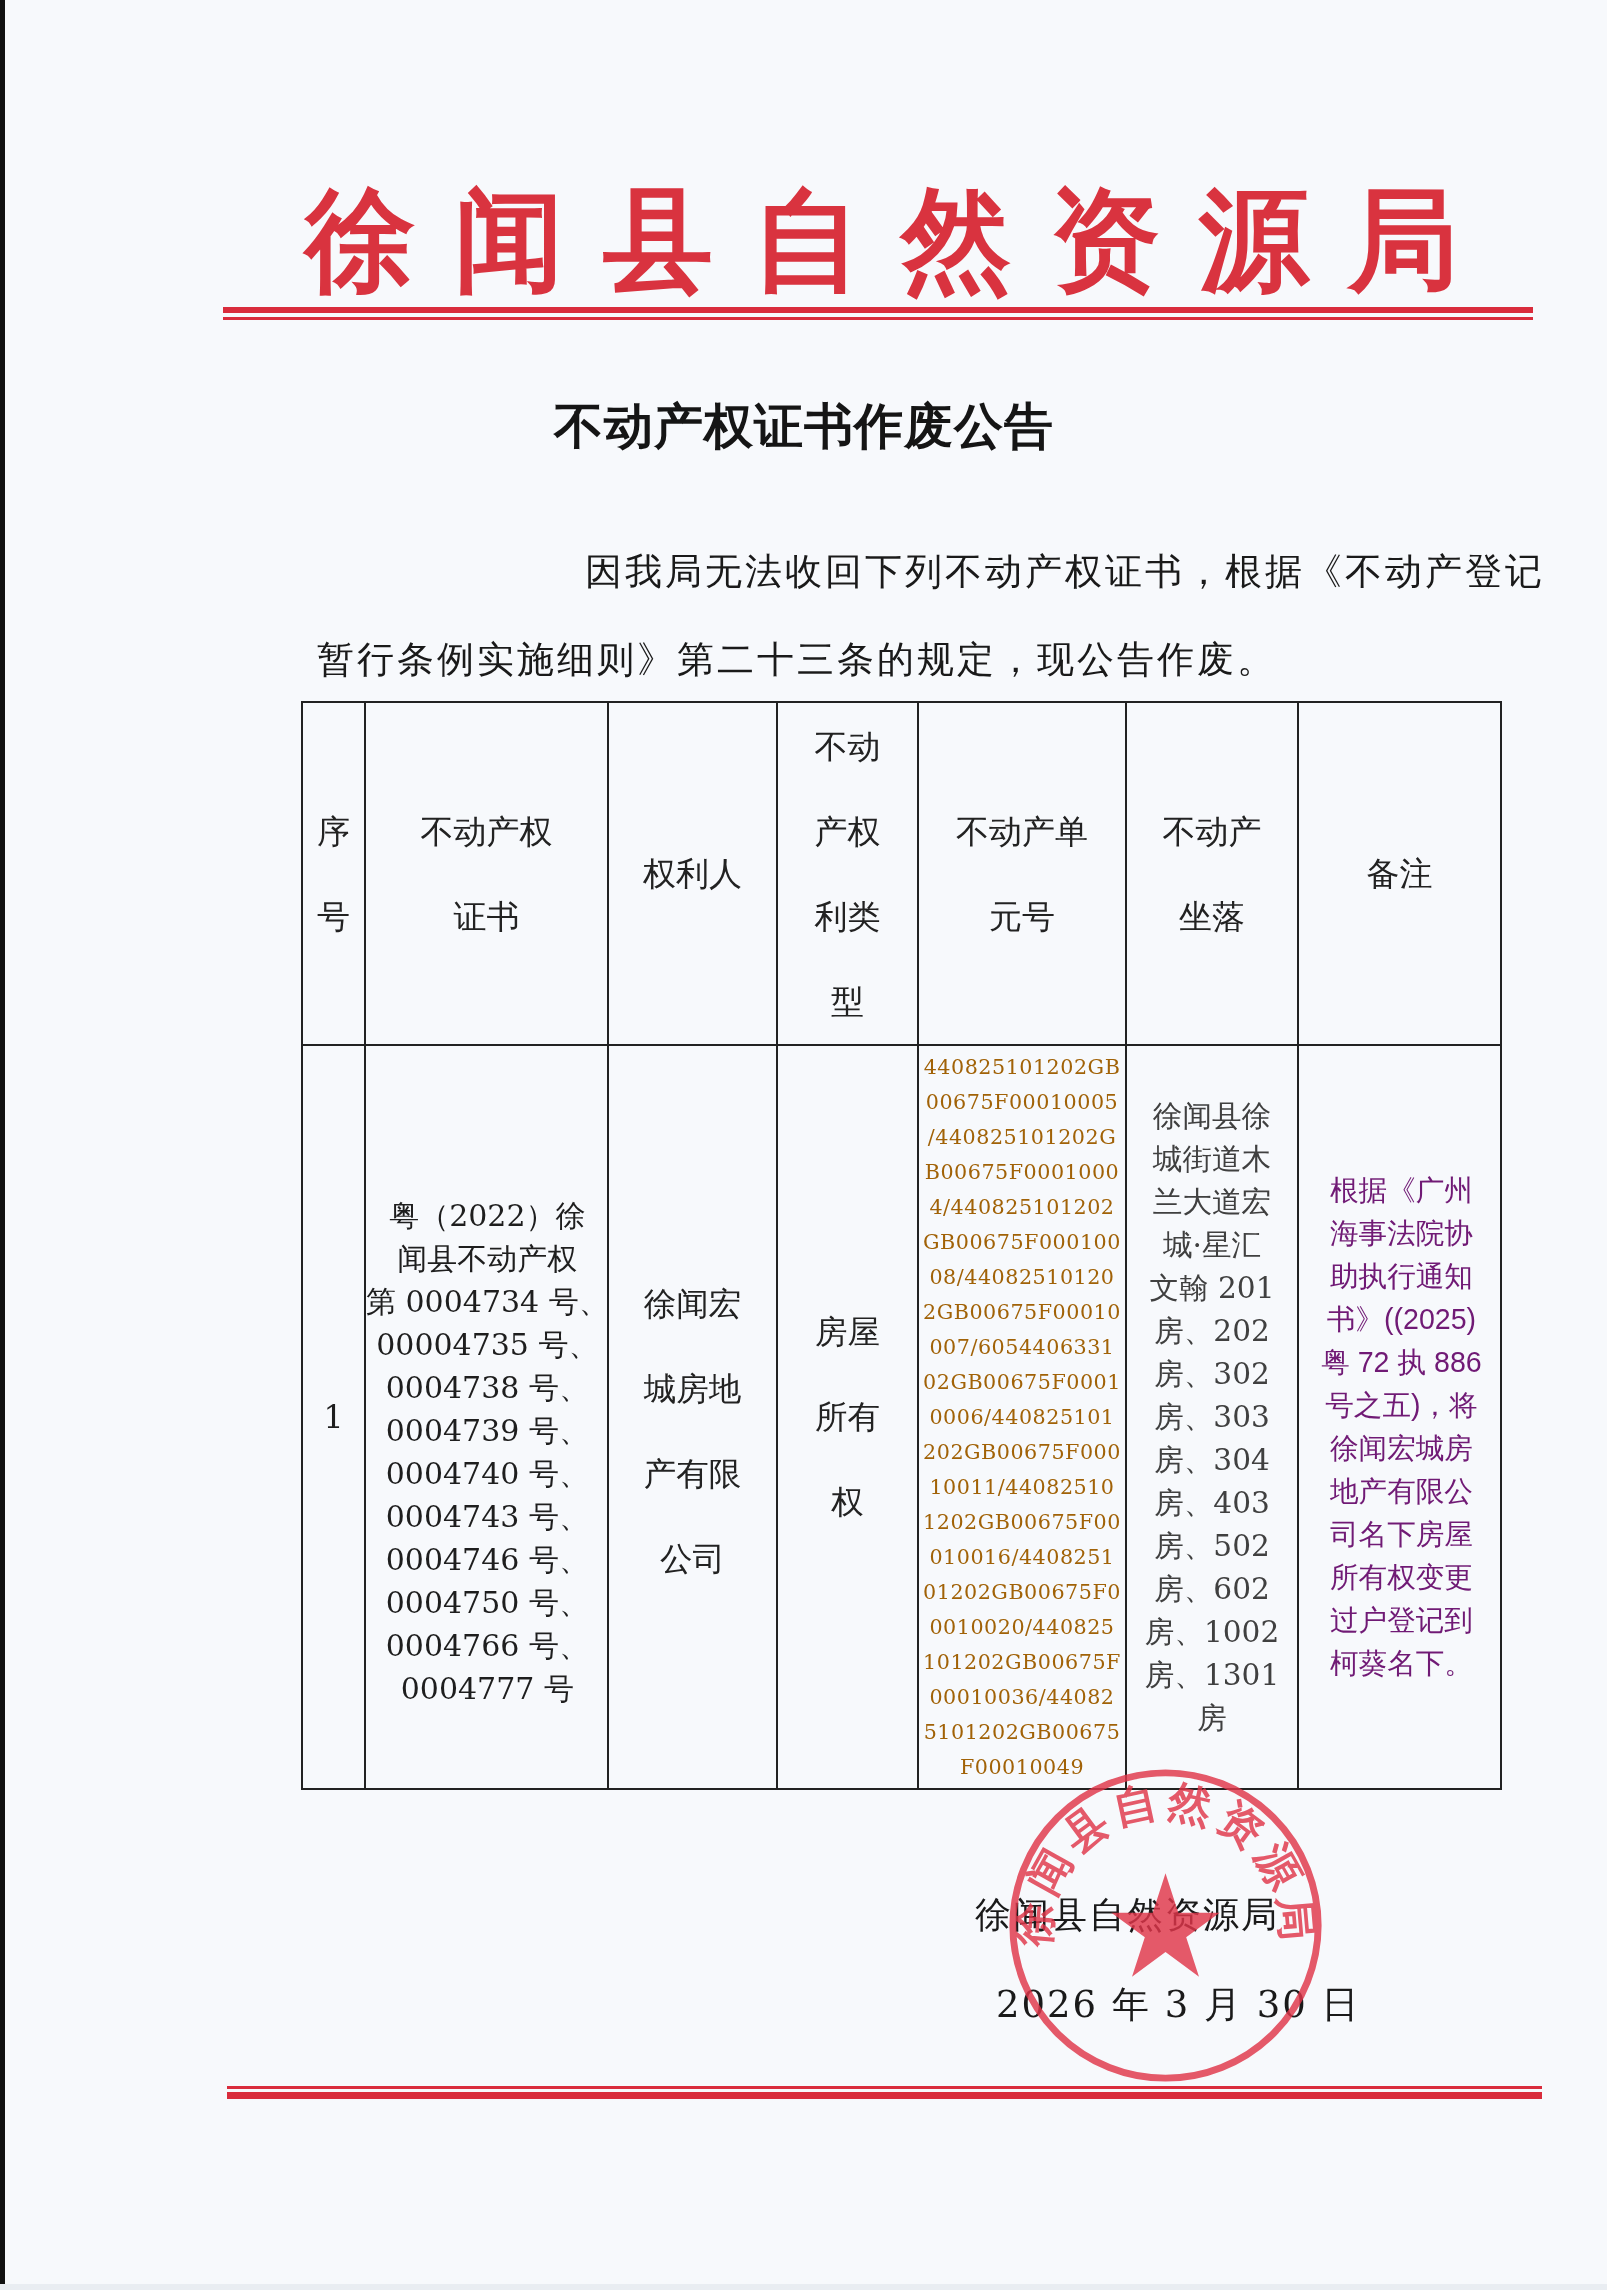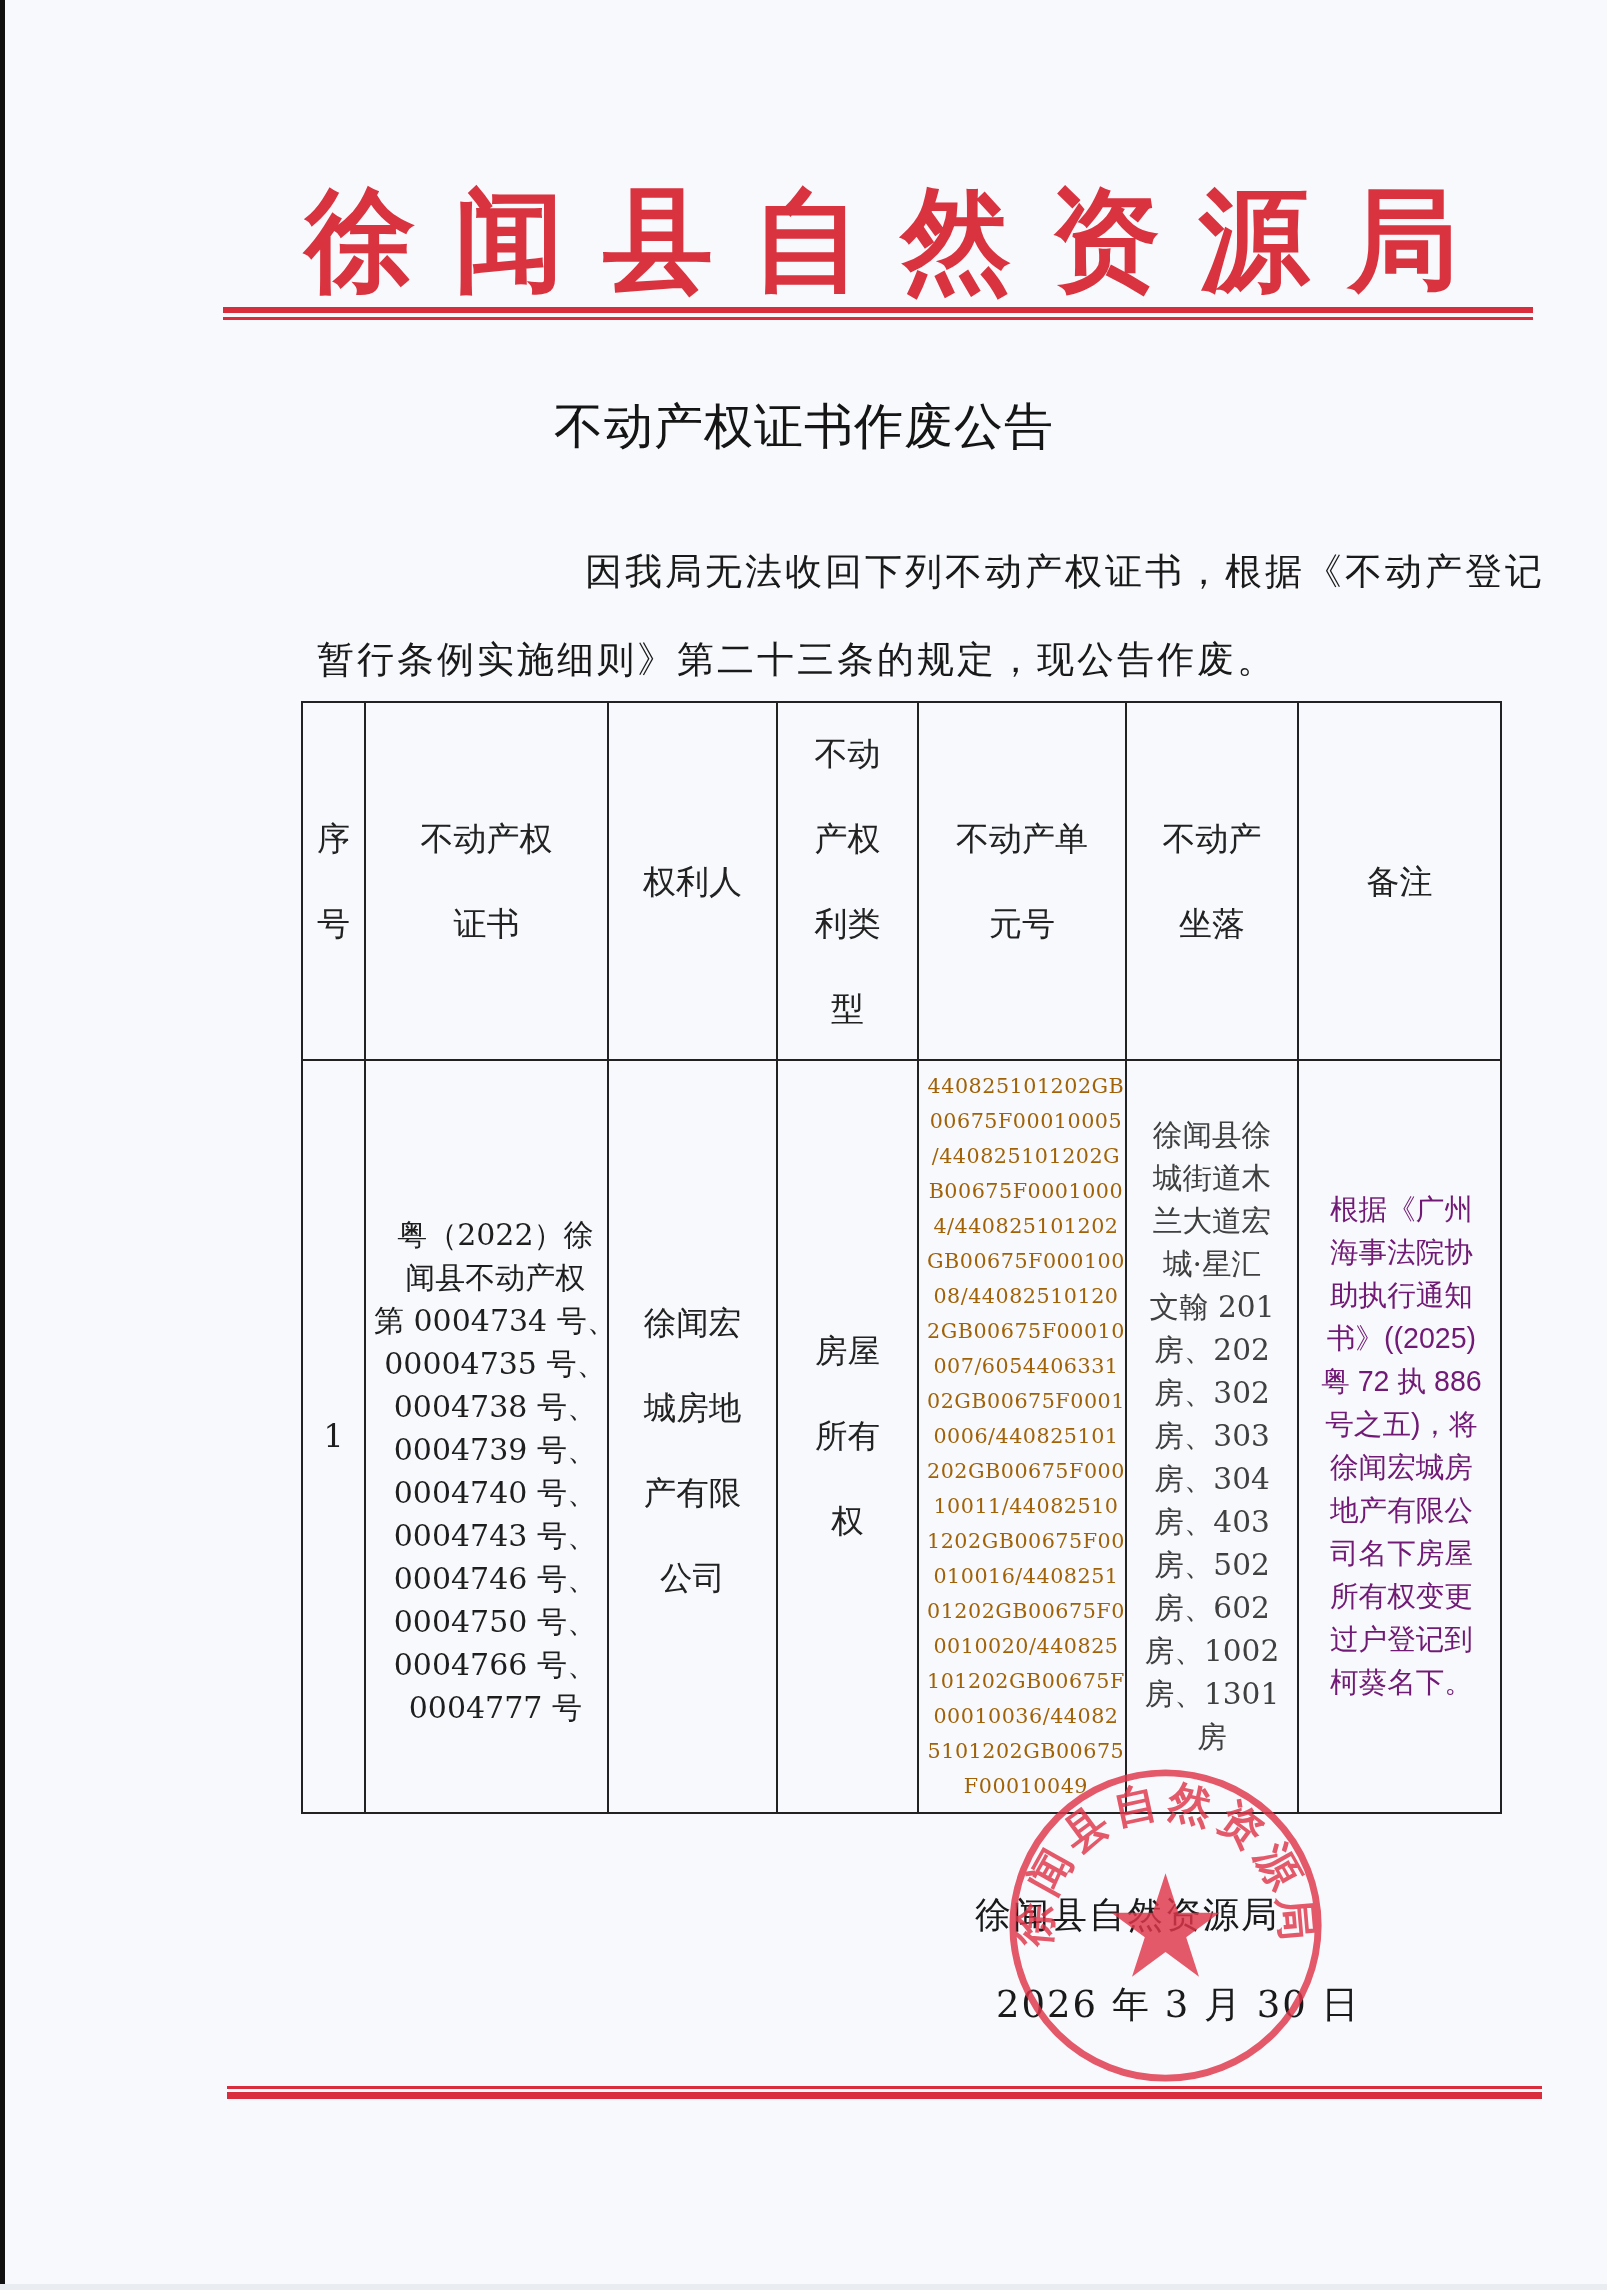--- a/index.html
+++ b/index.html
@@ -21,37 +21,37 @@
   .letterhead span { display: inline-block; transform: scaleY(1.02); }
 
   .red-line { position: absolute; background: #d92c3c; }
   .top-thick { left: 223px; top: 307px; width: 1310px; height: 5.9px; }
   .top-thin  { left: 223px; top: 317px; width: 1310px; height: 3px; }
   .bot-thin  { left: 227px; top: 2086px; width: 1315px; height: 3px; }
   .bot-thick { left: 227px; top: 2092px; width: 1315px; height: 6.9px; }
 
   .doc-title {
     position: absolute; left: 0; top: 394px; width: 1608px; text-align: center;
-    font-family: "DejaVu Sans", sans-serif; font-size: 49px; font-weight: normal; color: #151515;
+    font-family: "DejaVu Sans", sans-serif; font-size: 49px; font-weight: bold; color: #151515;
     letter-spacing: 1px;
   }
 
   .para {
     position: absolute; left: 317px; width: 1143px;
     font-size: 37px; color: #1a1a1a; letter-spacing: 3px; white-space: nowrap;
   }
   .para1 { top: 547px; left: 402px; text-align: right; }
   .para2 { top: 635px; }
 
   table.notice {
     position: absolute; left: 301px; top: 701px; width: 1200px; height: 1089px;
     border-collapse: collapse; table-layout: fixed;
   }
   table.notice td, table.notice th {
-    border: 2px solid #222; padding: 8px; text-align: center; vertical-align: middle;
+    border: 2px solid #222; padding: 0; text-align: center; vertical-align: middle;
     font-weight: normal;
   }
   table.notice th {
     font-family: "DejaVu Sans", sans-serif; font-size: 33px; line-height: 85px; color: #222;
   }
   table.notice tr.head { height: 343px; }
   .cell-text { font-size: 30px; line-height: 43px; color: #1e1e1e; }
   .cell-body-sans { font-family: "DejaVu Sans", sans-serif; font-size: 32.5px; line-height: 85px; color: #222; }
   .cell-unit { font-size: 20.7px; line-height: 35px; letter-spacing: 0.5px; color: #a16207; }
   .cell-loc { font-size: 29.6px; line-height: 43px; color: #404040; }

